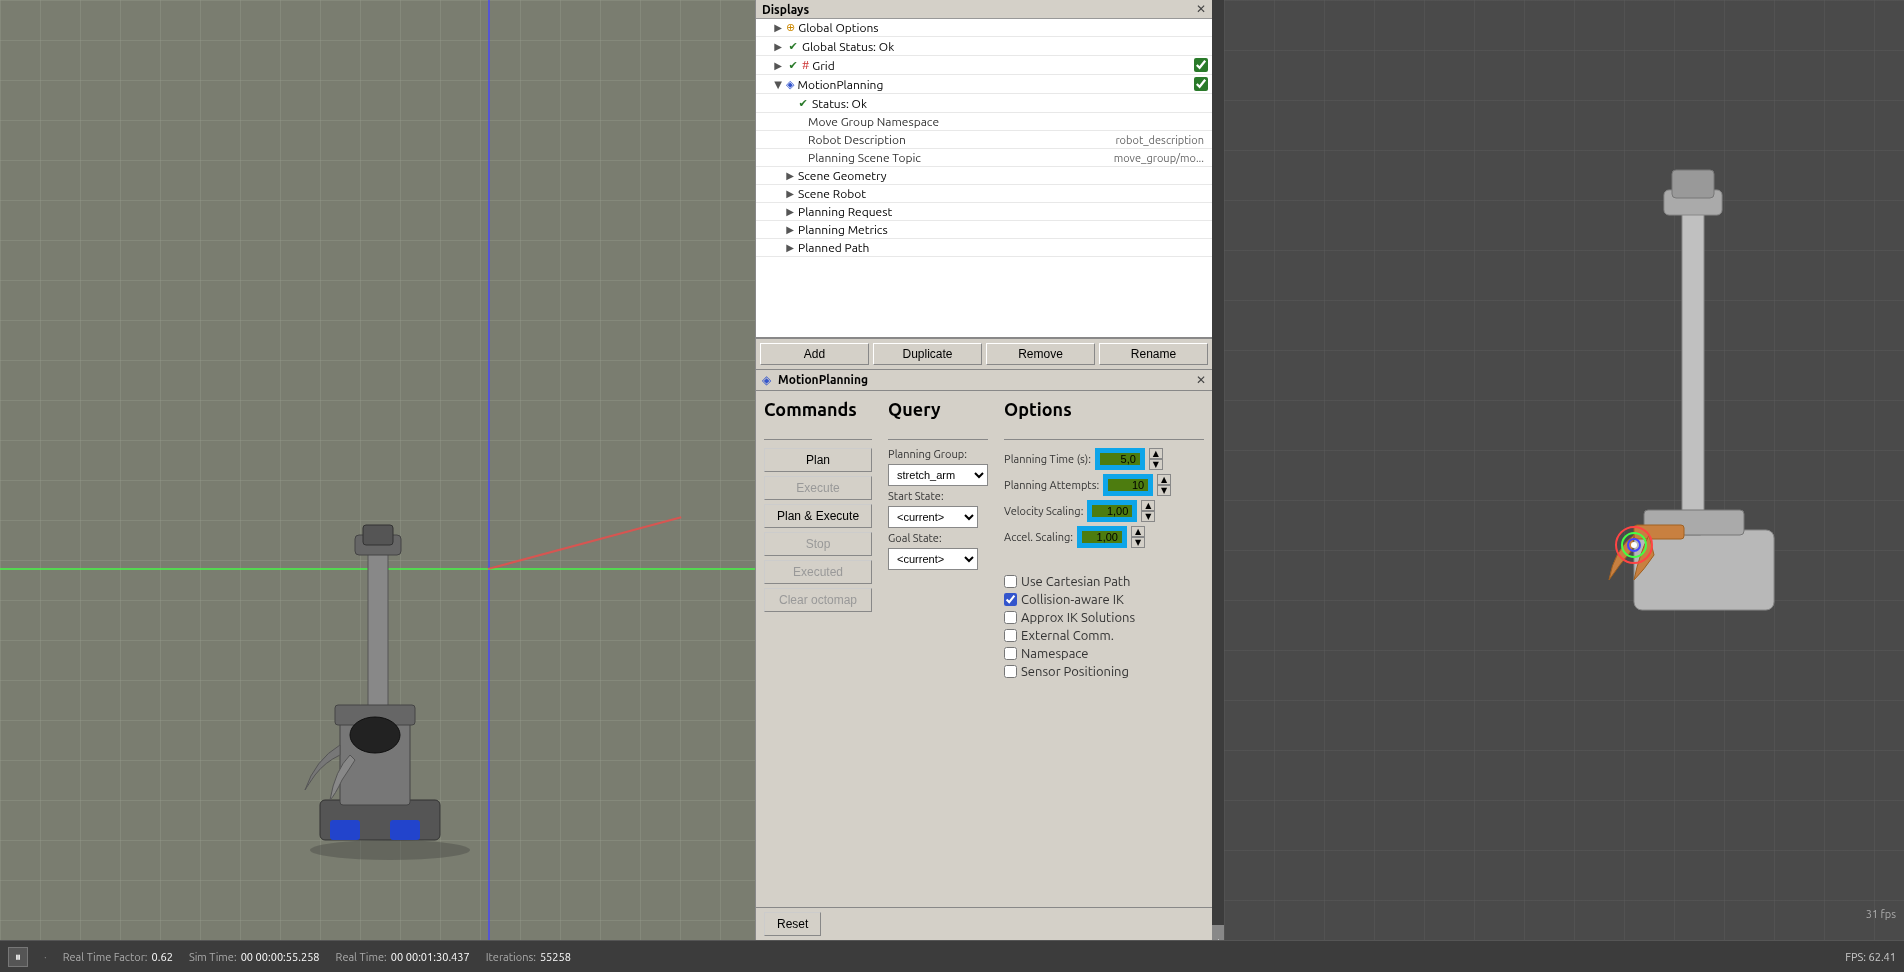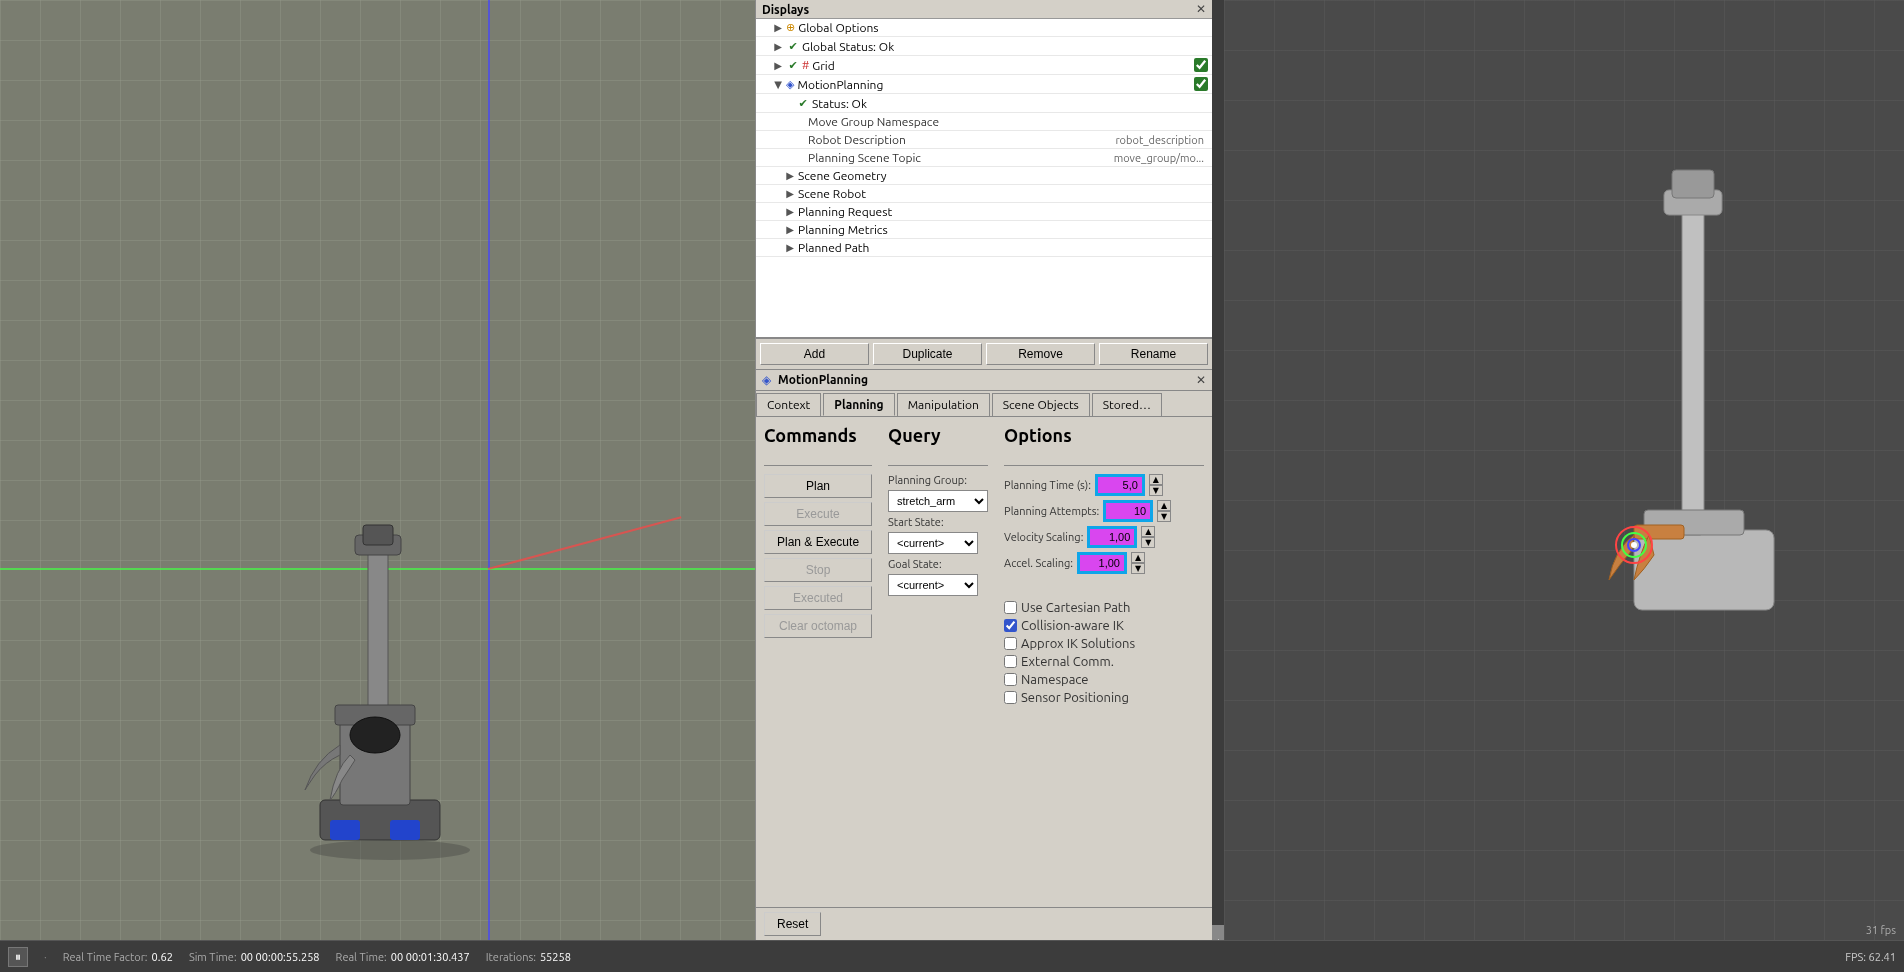--- a/index.html
+++ b/index.html
@@ -376,22 +376,22 @@
       font-size: 12px;
     }
 
     .option-label {
       font-size: 11px;
       color: #333;
       white-space: nowrap;
     }
 
     .spin-input {
-      background: #d946ef;
-      border: 3px solid #0ea5e9;
+      background: #4d7c0f;
+      border: 5px solid #0ea5e9;
       font-size: 11px;
       padding: 2px 4px;
       width: 50px;
       height: 22px;
       text-align: right;
     }
 
     .spin-arrows {
       display: flex;
       flex-direction: column;
@@ -537,21 +537,21 @@
       height: 100%;
       background:
         linear-gradient(rgba(100,100,100,0.3) 1px, transparent 1px),
         linear-gradient(90deg, rgba(100,100,100,0.3) 1px, transparent 1px);
       background-size: 50px 50px;
       background-color: #4a4a4a;
     }
 
     .right-fps {
       position: absolute;
-      bottom: 4px;
+      bottom: 20px;
       right: 8px;
       color: #aaa;
       font-size: 11px;
     }
 
     
     .collapse-arrow {
       position: absolute;
       right: 0;
       top: 50%;
@@ -705,27 +705,20 @@
 
     <div class="motion-planning-widget">
       <div class="widget-header">
         <span>
           <span class="widget-icon">◈</span>
           <span class="widget-title">MotionPlanning</span>
         </span>
         <span class="displays-close">✕</span>
       </div>
 
-      <div class="tabs-row">
-        <div class="tab">Context</div>
-        <div class="tab active">Planning</div>
-        <div class="tab">Manipulation</div>
-        <div class="tab">Scene Objects</div>
-        <div class="tab">Stored​…</div>
-      </div>
 
       <div class="tab-content">
         <div class="tab-content-row">
 
           <div class="commands-section">
             <div class="section-title">Commands</div>
             <button class="btn-command">Plan</button>
             <button class="btn-command disabled" style="color:#999">Execute</button>
             <button class="btn-command">Plan &amp; Execute</button>
             <button class="btn-command disabled" style="color:#999">Stop</button>

